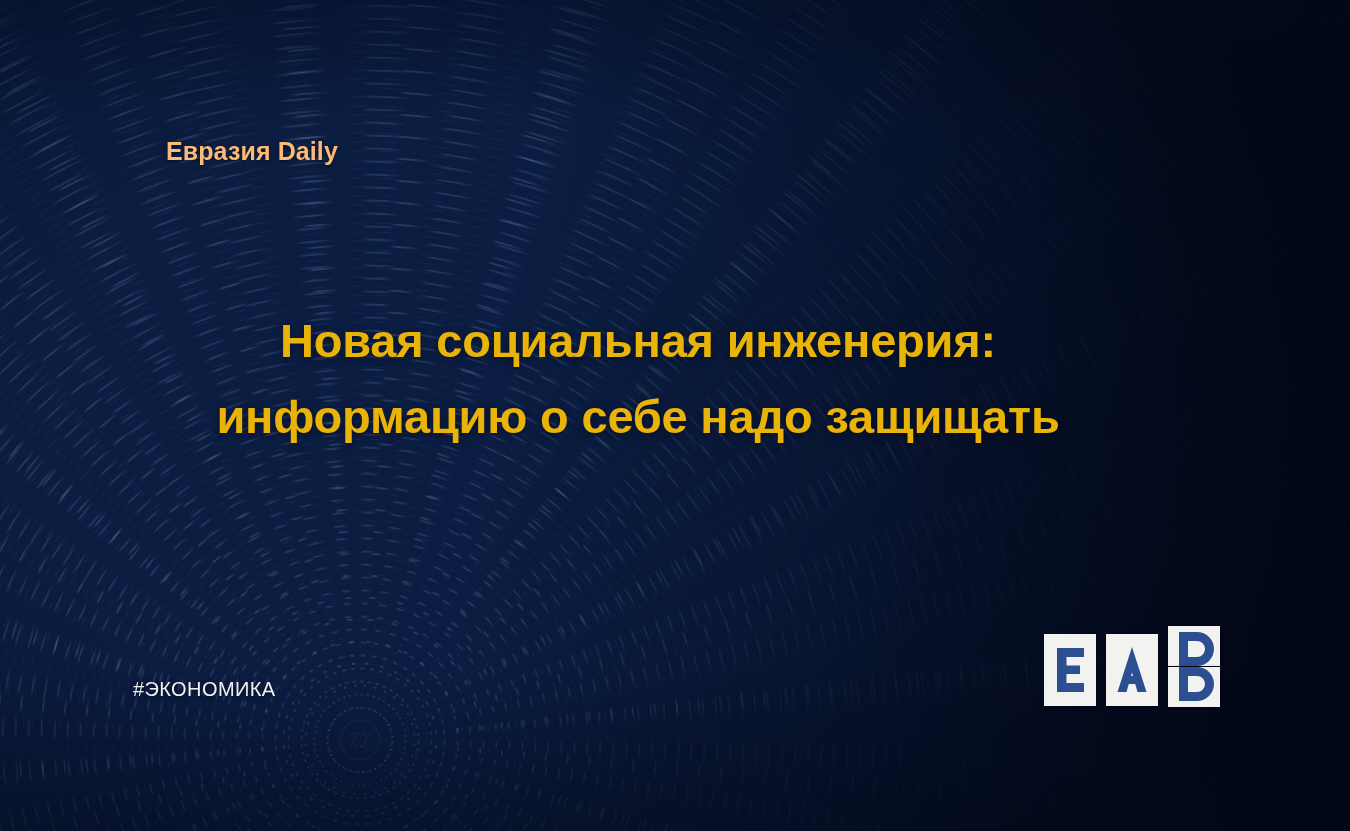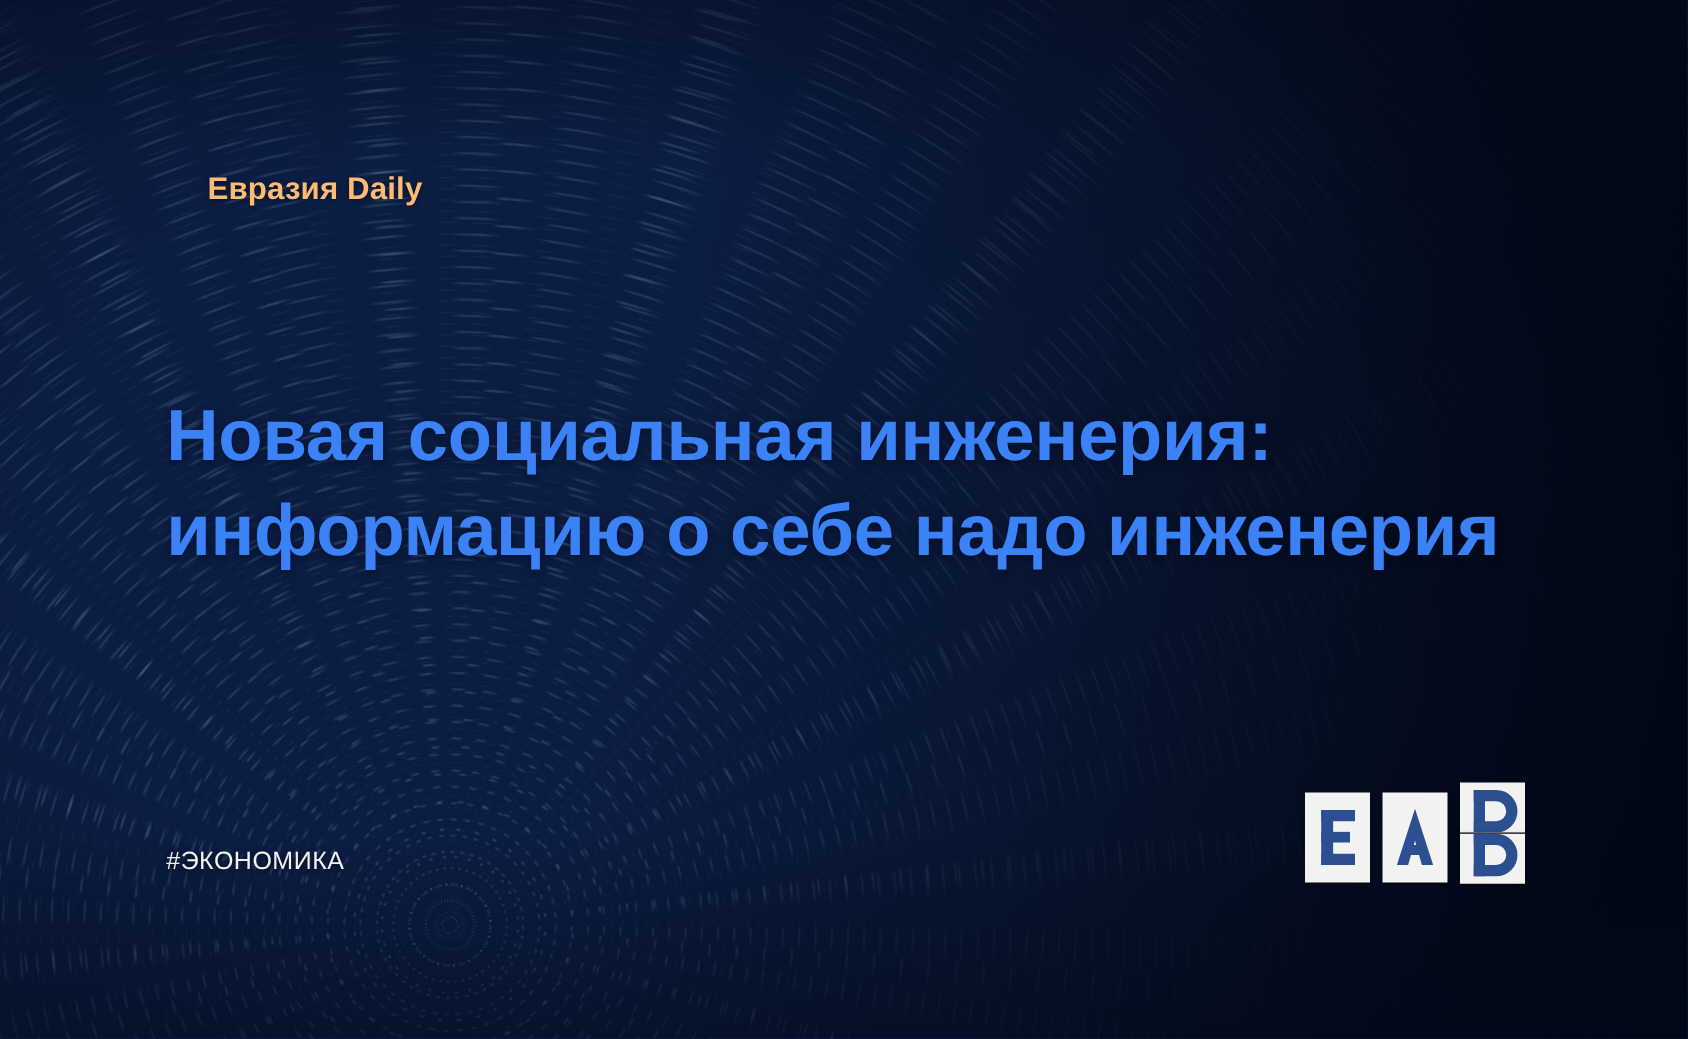--- a/index.html
+++ b/index.html
@@ -135,26 +135,27 @@
     color: #fdba74;
     text-shadow: 0 1px 3px rgba(0,0,0,.45);
     white-space: nowrap;
     margin-left: 33px;
   }
 
   .headline {
     position: absolute;
     left: 133px; top: 272px;
     width: 1010px;
-    font-size: 58px;
+    font-size: 47px;
     font-weight: bold;
     line-height: 76px;
-    color: #3b82f6;
+    color: #eab308;
     letter-spacing: -0.2px;
     text-shadow: 0 2px 7px rgba(2,10,28,.5);
+    text-align: center;
   }
   .headline .line { display: block; white-space: nowrap; }
 
   .tag {
     position: absolute;
     left: 133px; top: 678px;
     font-size: 20px;
     font-weight: normal;
     letter-spacing: .4px;
     color: #f0f2f4;
@@ -196,21 +197,21 @@
     <div class="bg-vignette"></div>
     <div class="bg-bottom"></div>
   </div>
 
   <div id="content">
 
     <div class="brand">Евразия Daily</div>
 
     <h1 class="headline">
       <span class="line">Новая социальная инженерия:</span>
-      <span class="line">информацию о себе надо инженерия</span>
+      <span class="line">информацию о себе надо защищать</span>
     </h1>
 
     <div class="tag">#ЭКОНОМИКА</div>
 
     <div class="logo">
 
       <div class="logo-tile tile-e">
         <svg viewBox="0 0 52 72" xmlns="http://www.w3.org/2000/svg" aria-hidden="true">
           <g class="logo-letter">
             <rect x="13" y="14" width="9.5" height="44"></rect>

